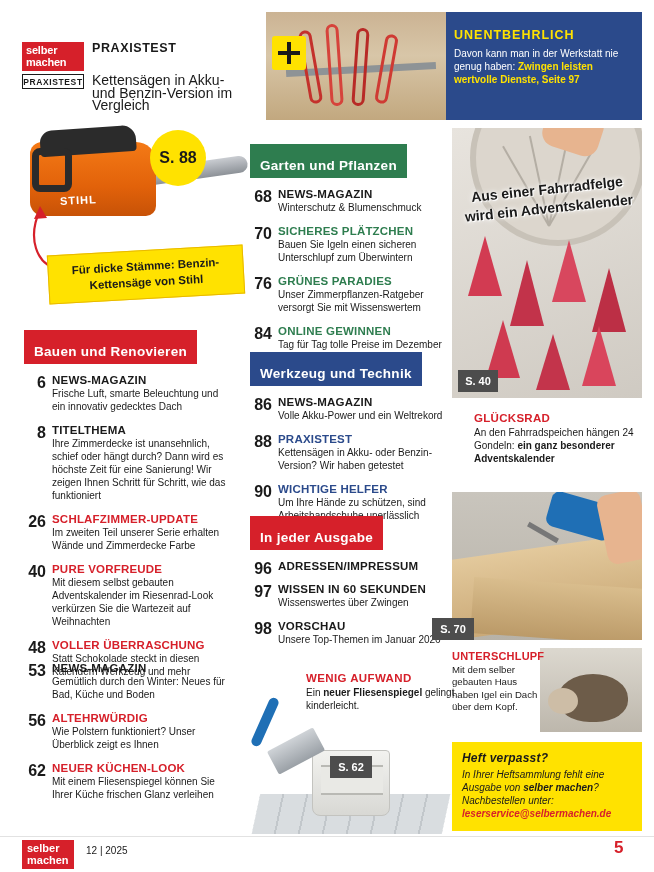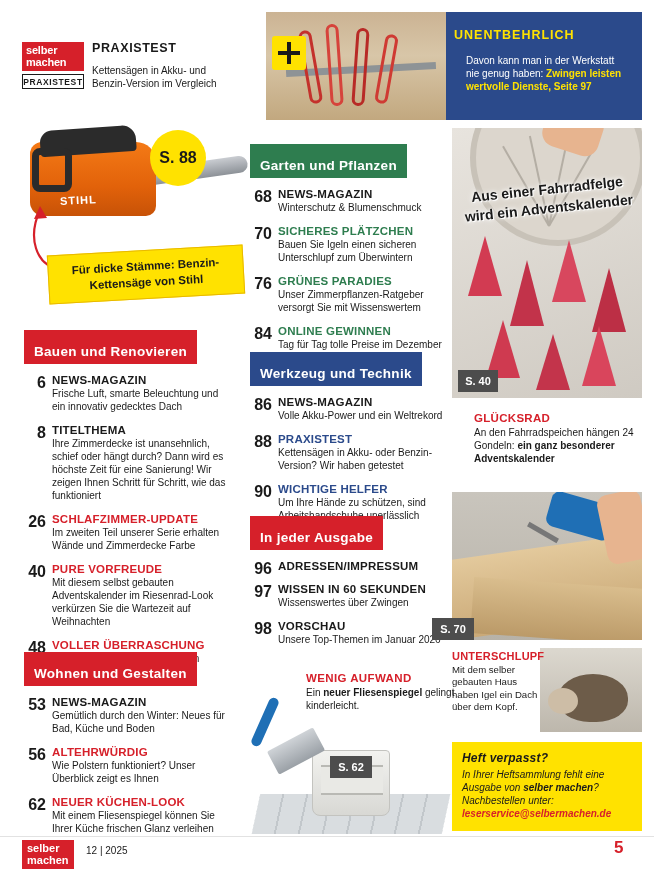--- a/index.html
+++ b/index.html
@@ -23,21 +23,21 @@
     background:#d6202a; color:#fff; font-weight:bold;
     font-size:11px; line-height:11.5px; padding:3px 4px 3px 4px;
     letter-spacing:-0.2px;
   }
   .logo-praxistest {
     border:1.4px solid #1a1a1a; font-size:8.5px; font-weight:bold;
     letter-spacing:0.6px; text-align:center; padding:1.5px 0; margin-top:3px;
   }
   .praxis-head { left:92px; top:41px; width:150px; }
   .praxis-head .t1 { font-size:12.5px; font-weight:bold; letter-spacing:0.6px; }
-  .praxis-head .t2 { font-size:10px; line-height:12.6px; margin-top:10px; }
+  .praxis-head .t2 { font-size:14px; line-height:12.6px; margin-top:19px; }
 
   
   .teaser {
     left:266px; top:12px; width:376px; height:108px;
     background:#2b4a8b;
   }
   .teaser-img {
     position:absolute; left:0; top:0; width:180px; height:108px;
     background:
       linear-gradient(180deg,#cbb393 0%, #d8c6a8 40%, #c2a87f 100%);
@@ -62,21 +62,21 @@
   .plus-badge:before, .plus-badge:after {
     content:""; position:absolute; background:#1a1a1a;
   }
   .plus-badge:before { left:15px; top:6px; width:4px; height:22px; }
   .plus-badge:after { left:6px; top:15px; width:22px; height:4px; }
   .teaser-text { position:absolute; left:188px; top:16px; width:180px; color:#fff; }
   .teaser-text h3 {
     margin:0 0 5px 0; font-size:12.5px; letter-spacing:1px;
     color:#ffe200; font-weight:bold;
   }
-  .teaser-text p { margin:12px; font-size:10px; line-height:13px; }
+  .teaser-text p { margin:0; font-size:10px; line-height:13px; }
   .teaser-text b { color:#ffe200; }
 
   
   .saw-photo {
     left:24px; top:118px; width:225px; height:120px;
   }
   .saw-body {
     position:absolute; left:6px; top:24px; width:126px; height:74px;
     background:linear-gradient(180deg,#f47a16 0%, #e2620a 60%, #c75207 100%);
     border-radius:12px 20px 10px 14px;
@@ -396,21 +396,20 @@
     <div class="toc-entry">
       <div class="toc-num">48</div>
       <div class="toc-body">
         <div class="toc-title t-red">VOLLER ÜBERRASCHUNG</div>
         <div class="toc-desc">Statt Schokolade steckt in diesen Kalendern Werkzeug und mehr</div>
       </div>
     </div>
   </div>
 
   <div class="abs col-left2">
-    <div class="sec-head sec-red">Wohnen und Gestalten</div>
     <div style="height:10px"></div>
 
     <div class="toc-entry">
       <div class="toc-num">53</div>
       <div class="toc-body">
         <div class="toc-title">NEWS-MAGAZIN</div>
         <div class="toc-desc">Gemütlich durch den Winter: Neues für Bad, Küche und Boden</div>
       </div>
     </div>
 

